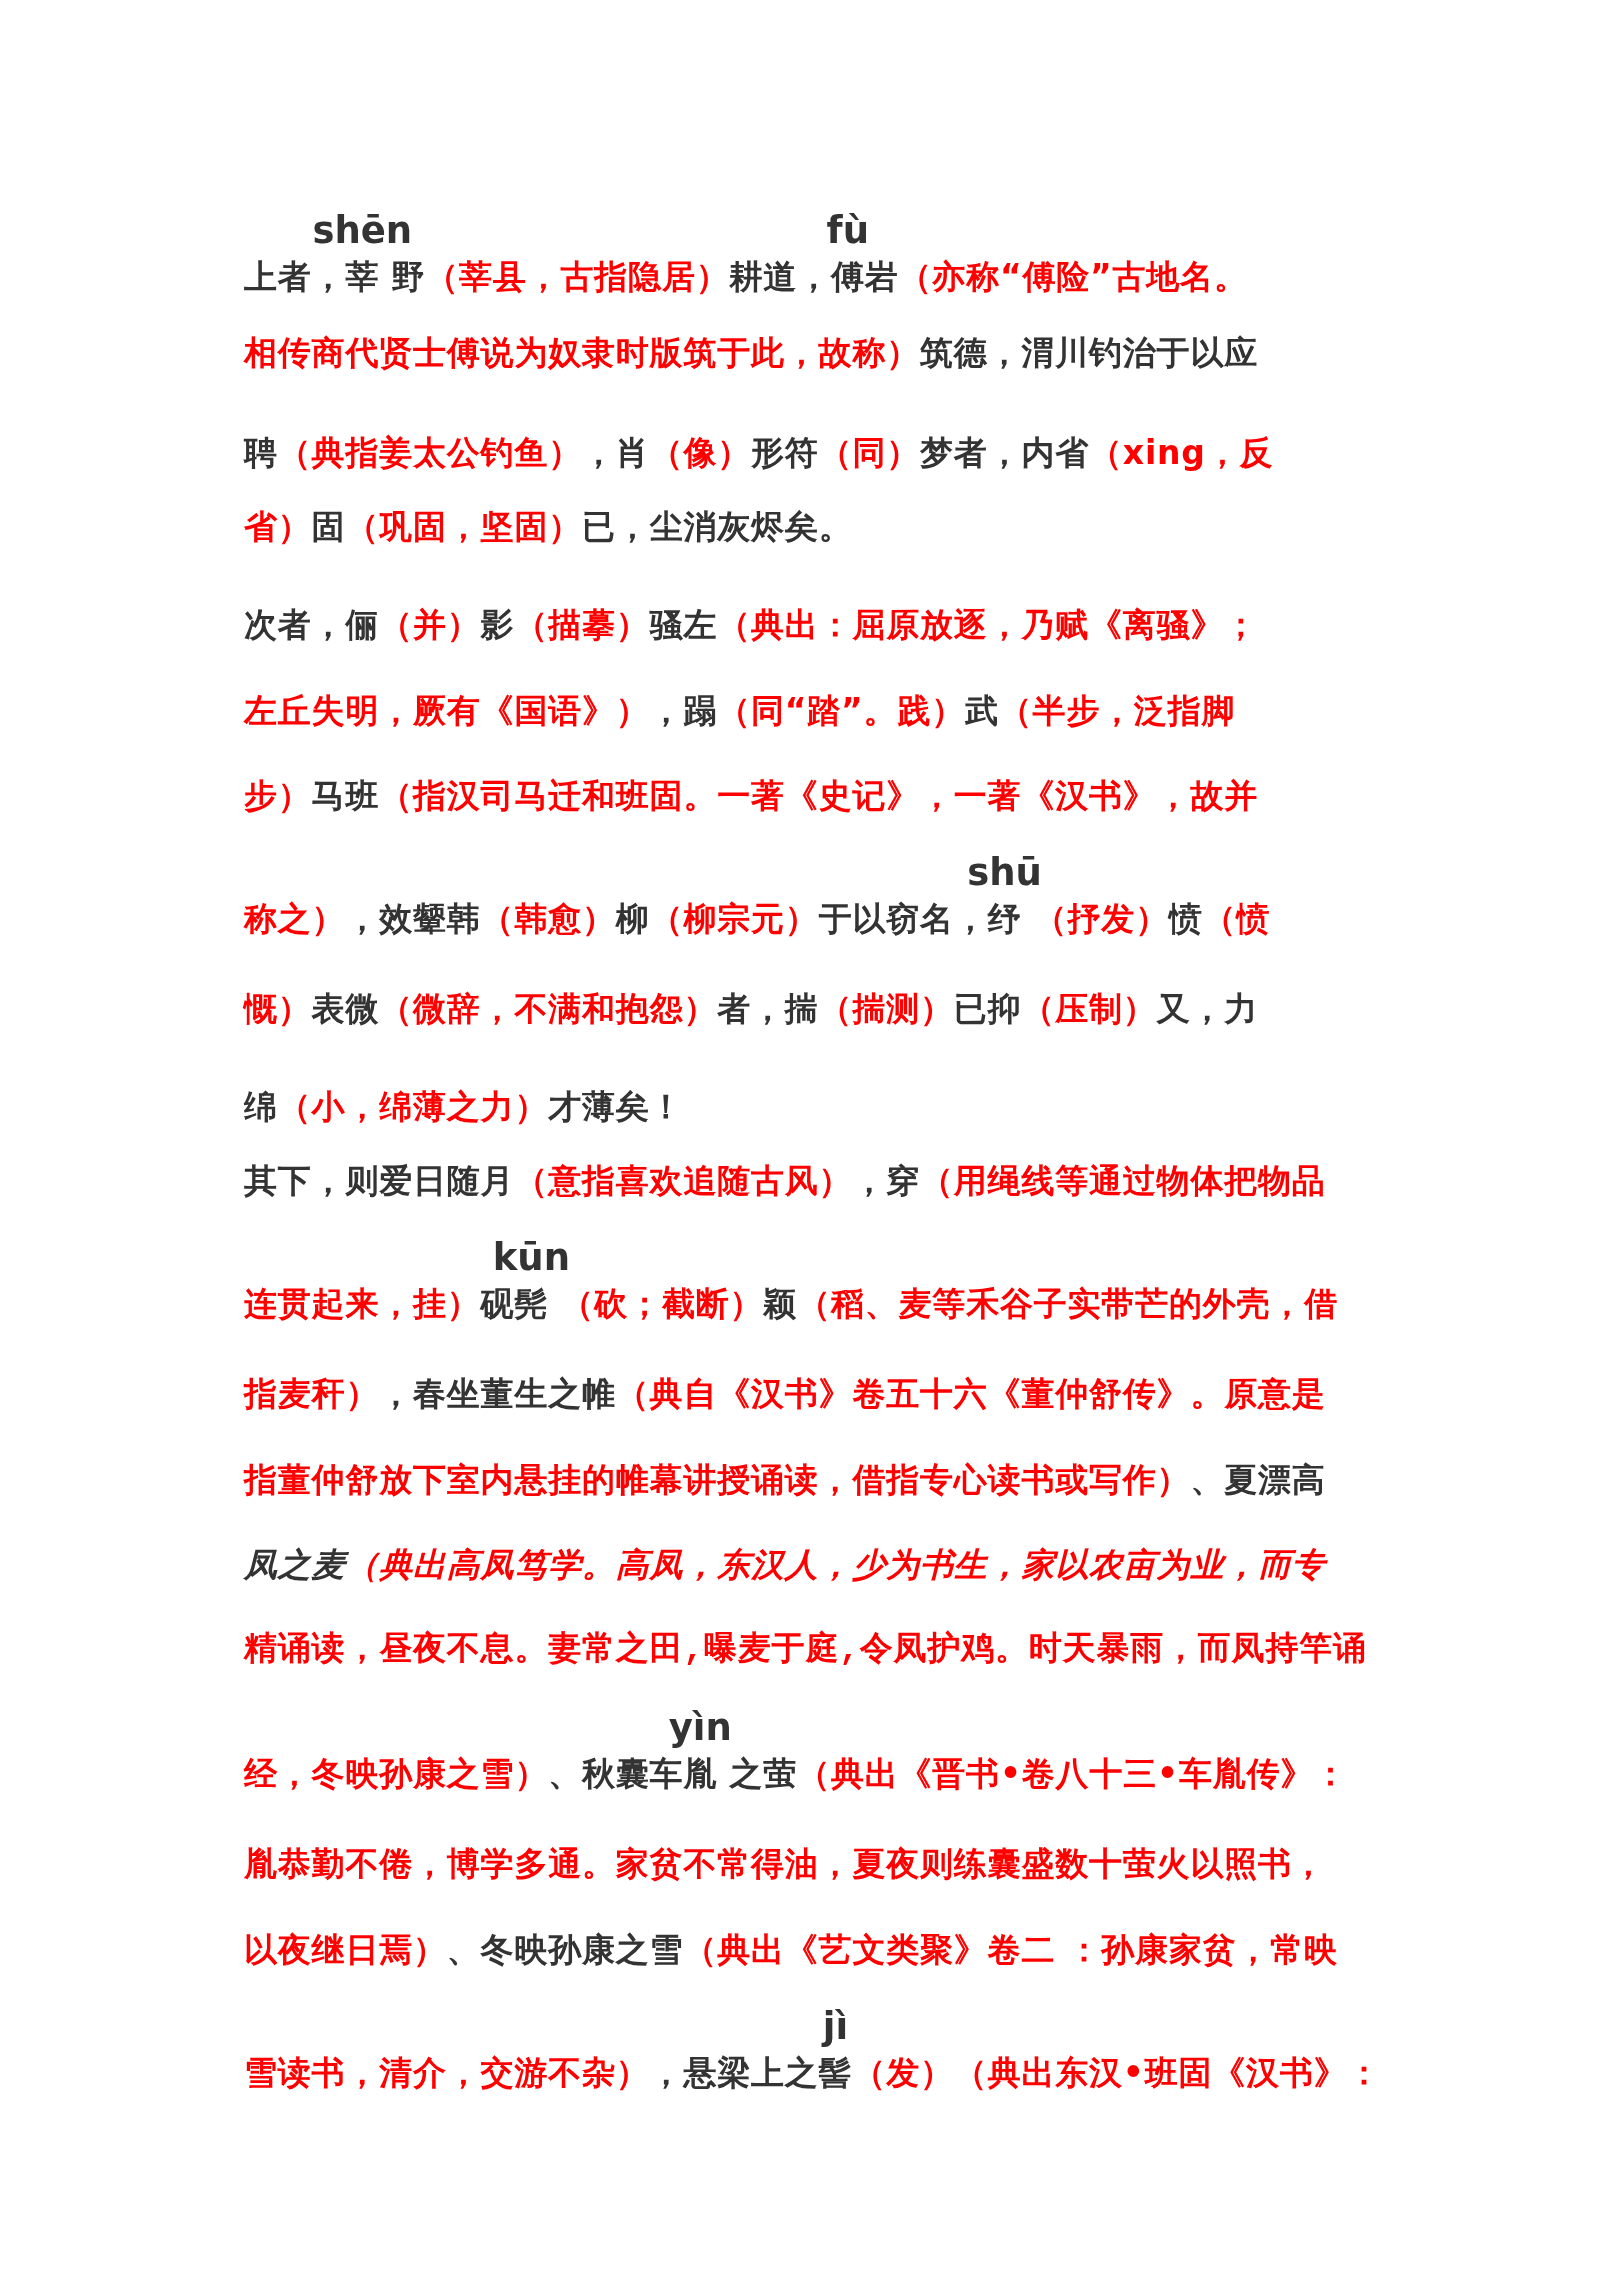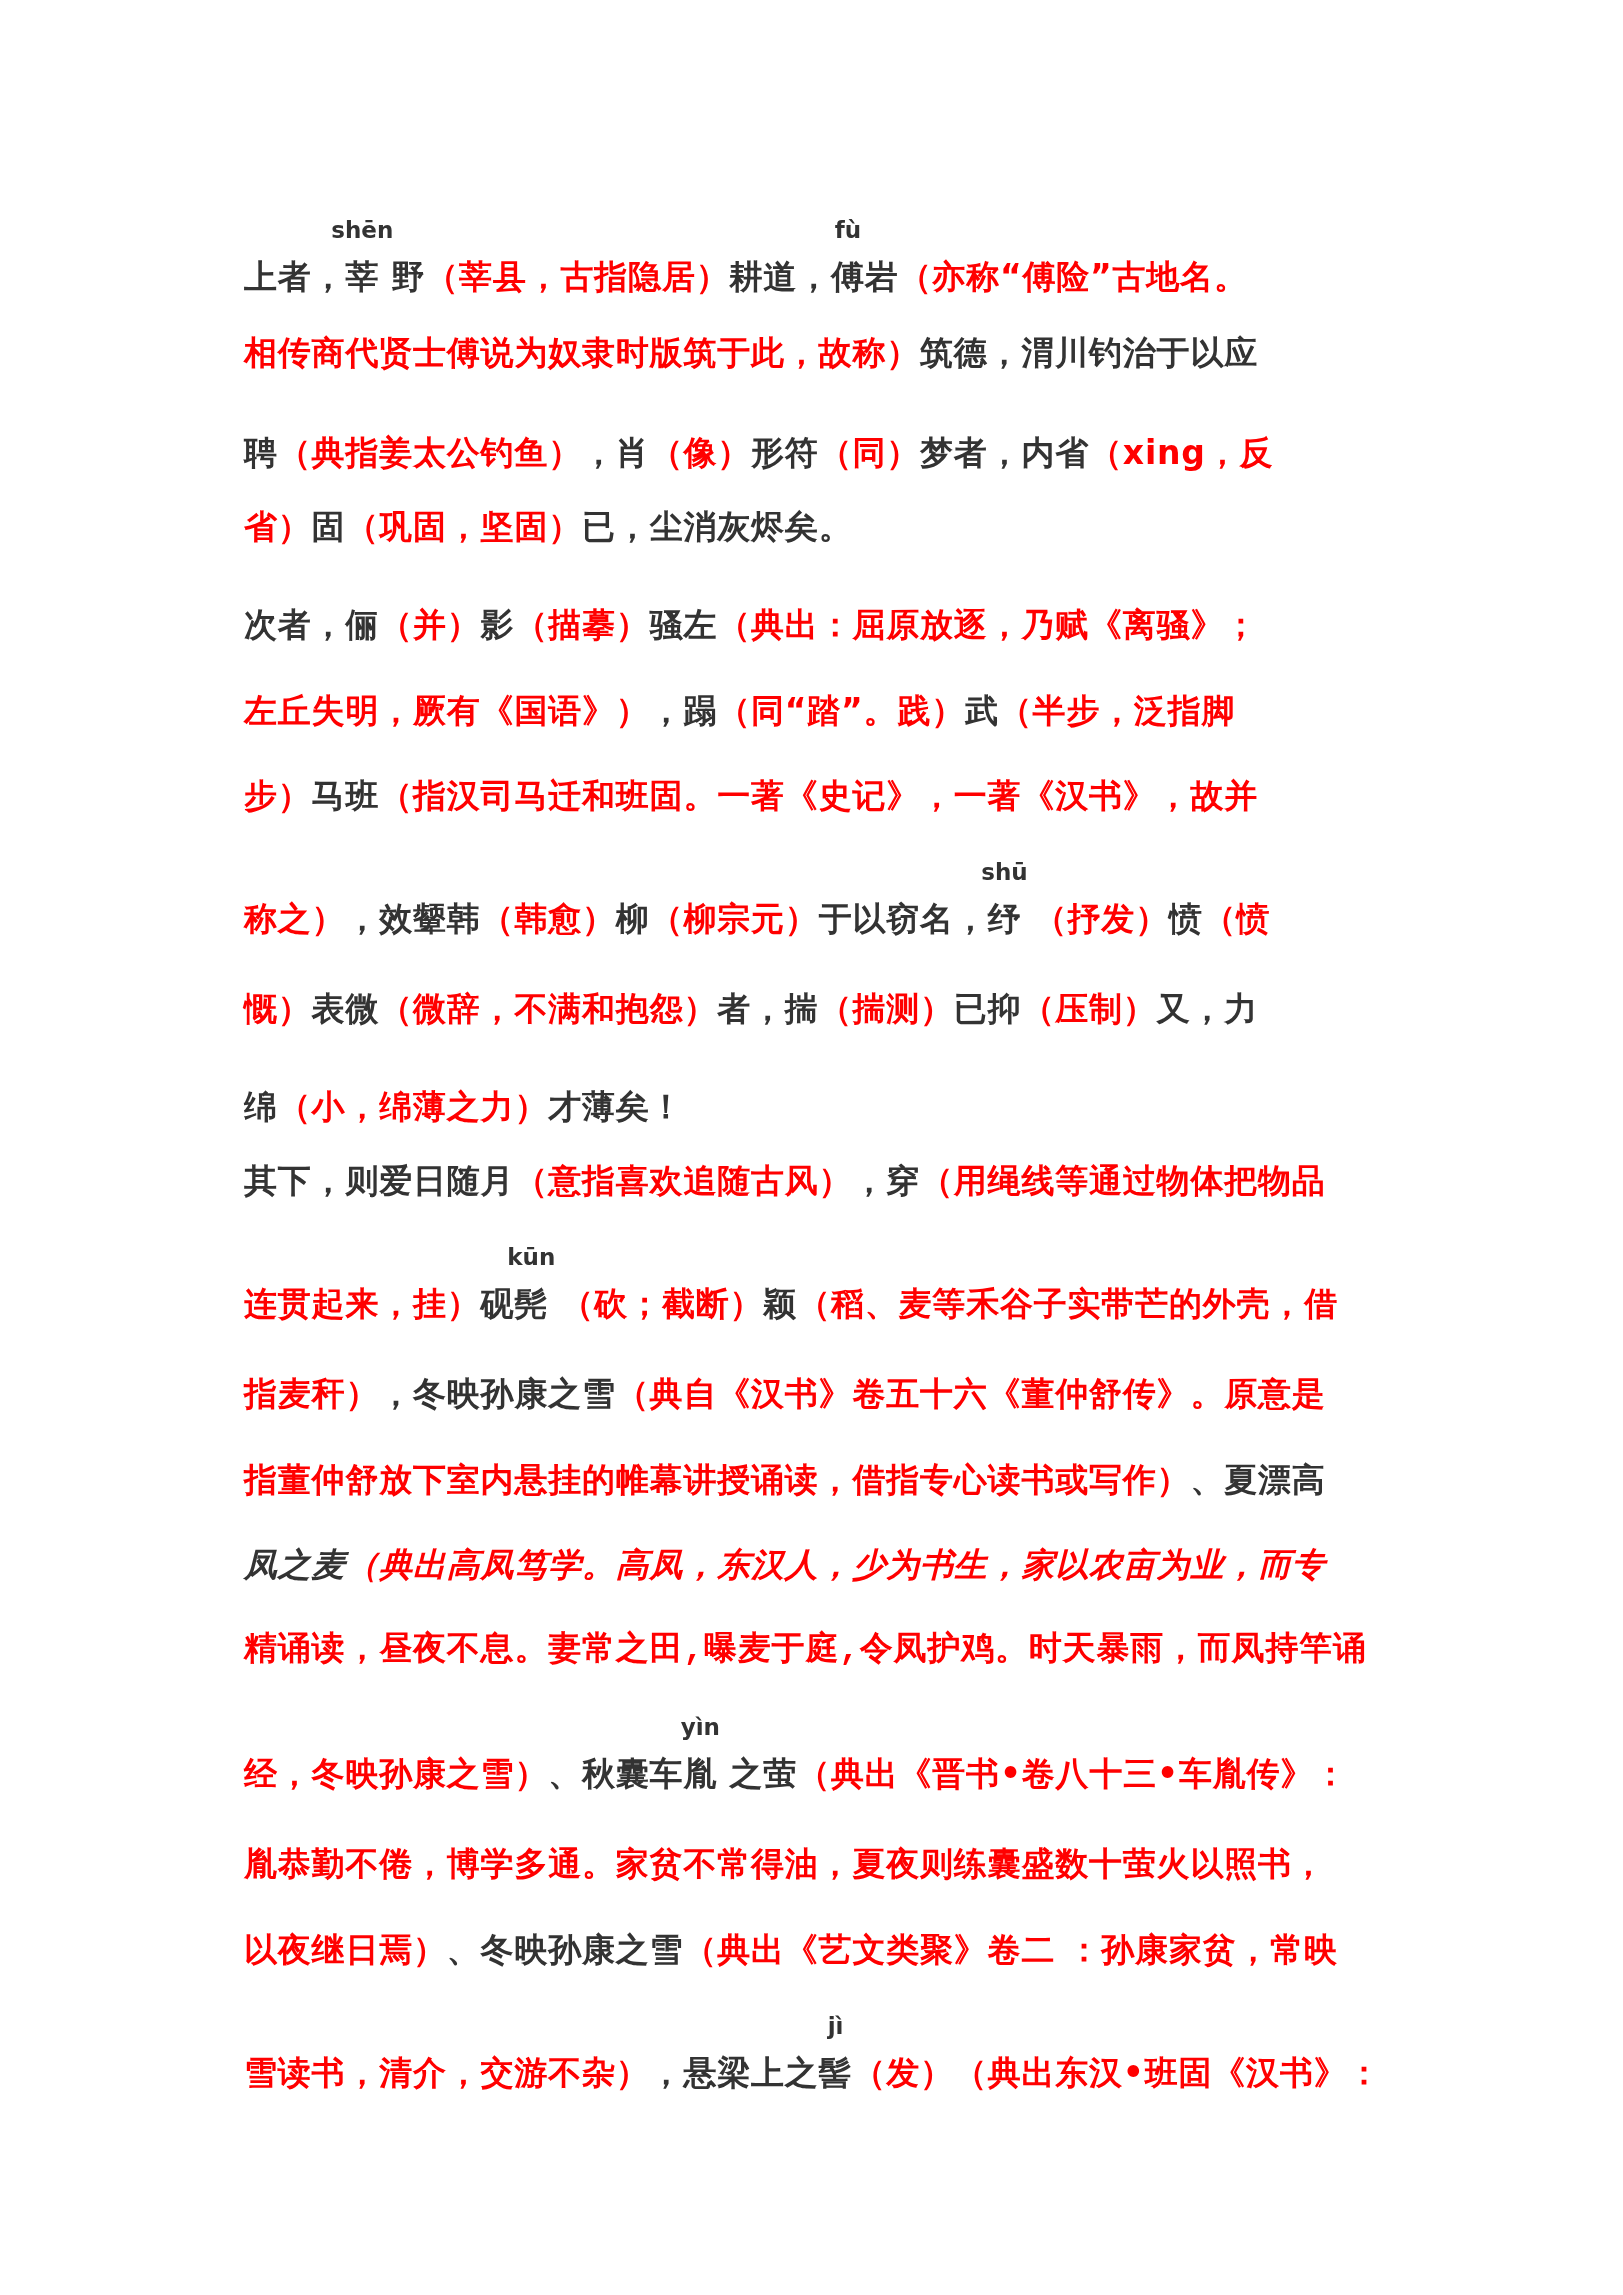--- a/index.html
+++ b/index.html
@@ -7,40 +7,40 @@
          font-family:"DejaVu Sans", "Liberation Sans", sans-serif; }
   .page { position:absolute; left:0; top:0; width:1623px; height:2295px; background:#fff; }
   .line { position:absolute; left:244px; width:1145px; height:49px;
           font-size:33px; font-weight:bold; line-height:49px; white-space:nowrap;
           letter-spacing:0.8px; }
   .seg { display:inline; }
   .c-black { color:#333333; }
   .c-red { color:#ff0000; }
   .ruby { position:relative; display:inline-block; }
   .ruby .rt { position:absolute; left:50%; transform:translateX(-50%); top:-38px;
-              font-size:23px; font-weight:bold; color:#333333; line-height:33px;
+              font-size:37px; font-weight:bold; color:#333333; line-height:33px;
               font-family:"DejaVu Sans", sans-serif; letter-spacing:0; }
 </style>
 </head>
 <body>
 
 <div class="page" id="page">
     <div class="line" style="top: 252px;"><span class="seg c-black">上者，</span><span class="ruby c-black"><span class="rt">shēn</span><span> 莘</span></span><span class="seg c-black"> 野</span><span class="seg c-red">（莘县，古指隐居）</span><span class="seg c-black">耕道，</span><span class="ruby c-black"><span class="rt">fù</span><span>傅</span></span><span class="seg c-black">岩</span><span class="seg c-red">（亦称“傅险”古地名。</span></div>
     <div class="line" style="top: 328px;"><span class="seg c-red">相传商代贤士傅说为奴隶时版筑于此，故称）</span><span class="seg c-black">筑德，渭川钓治于以应</span></div>
     <div class="line" style="top: 428px;"><span class="seg c-black">聘</span><span class="seg c-red">（典指姜太公钓鱼）</span><span class="seg c-black">，肖</span><span class="seg c-red">（像）</span><span class="seg c-black">形符</span><span class="seg c-red">（同）</span><span class="seg c-black">梦者，内省</span><span class="seg c-red">（xing，反</span></div>
     <div class="line" style="top: 502px;"><span class="seg c-red">省）</span><span class="seg c-black">固</span><span class="seg c-red">（巩固，坚固）</span><span class="seg c-black">已，尘消灰烬矣。</span></div>
     <div class="line" style="top: 600px;"><span class="seg c-black">次者，俪</span><span class="seg c-red">（并）</span><span class="seg c-black">影</span><span class="seg c-red">（描摹）</span><span class="seg c-black">骚左</span><span class="seg c-red">（典出：屈原放逐，乃赋《离骚》；</span></div>
     <div class="line" style="top: 686px;"><span class="seg c-red">左丘失明，厥有《国语》）</span><span class="seg c-black">，蹋</span><span class="seg c-red">（同“踏”。践）</span><span class="seg c-black">武</span><span class="seg c-red">（半步，泛指脚</span></div>
     <div class="line" style="top: 771px;"><span class="seg c-red">步）</span><span class="seg c-black">马班</span><span class="seg c-red">（指汉司马迁和班固。一著《史记》，一著《汉书》，故并</span></div>
     <div class="line" style="top: 894px;"><span class="seg c-red">称之）</span><span class="seg c-black">，效颦韩</span><span class="seg c-red">（韩愈）</span><span class="seg c-black">柳</span><span class="seg c-red">（柳宗元）</span><span class="seg c-black">于以窃名，</span><span class="ruby c-black"><span class="rt">shū</span><span>纾</span></span><span class="seg c-red"> （抒发）</span><span class="seg c-black">愤</span><span class="seg c-red">（愤</span></div>
     <div class="line" style="top: 984px;"><span class="seg c-red">慨）</span><span class="seg c-black">表微</span><span class="seg c-red">（微辞，不满和抱怨）</span><span class="seg c-black">者，揣</span><span class="seg c-red">（揣测）</span><span class="seg c-black">已抑</span><span class="seg c-red">（压制）</span><span class="seg c-black">又，力</span></div>
     <div class="line" style="top: 1070px; margin-top: 12px;"><span class="seg c-black">绵</span><span class="seg c-red">（小，绵薄之力）</span><span class="seg c-black">才薄矣！</span></div>
     <div class="line" style="top: 1156px;"><span class="seg c-black">其下，则爱日随月</span><span class="seg c-red">（意指喜欢追随古风）</span><span class="seg c-black">，穿</span><span class="seg c-red">（用绳线等通过物体把物品</span></div>
     <div class="line" style="top: 1279px;"><span class="seg c-red">连贯起来，挂）</span><span class="seg c-black">砚</span><span class="ruby c-black"><span class="rt">kūn</span><span> 髡</span></span><span class="seg c-red"> （砍；截断）</span><span class="seg c-black">颖</span><span class="seg c-red">（稻、麦等禾谷子实带芒的外壳，借</span></div>
-    <div class="line" style="top: 1369px;"><span class="seg c-red">指麦秆）</span><span class="seg c-black">，冬映孙康之雪</span><span class="seg c-red">（典自《汉书》卷五十六《董仲舒传》。原意是</span></div>
+    <div class="line" style="top: 1369px;"><span class="seg c-red">指麦秆）</span><span class="seg c-black">，春坐董生之帷</span><span class="seg c-red">（典自《汉书》卷五十六《董仲舒传》。原意是</span></div>
     <div class="line" style="top: 1455px;"><span class="seg c-red">指董仲舒放下室内悬挂的帷幕讲授诵读，借指专心读书或写作）</span><span class="seg c-black">、夏漂高</span></div>
     <div class="line" style="top: 1540px; font-style: italic;"><span class="seg c-black">凤之麦</span><span class="seg c-red">（典出高凤笃学。高凤，东汉人，少为书生，家以农亩为业，而专</span></div>
     <div class="line" style="top: 1626px; font-family: Liberation Mono, monospace;"><span class="seg c-red">精诵读，昼夜不息。妻常之田,曝麦于庭,令凤护鸡。时天暴雨，而凤持竿诵</span></div>
     <div class="line" style="top: 1749px;"><span class="seg c-red">经，冬映孙康之雪）</span><span class="seg c-black">、秋囊车</span><span class="ruby c-black"><span class="rt">yìn</span><span>胤</span></span><span class="seg c-black"> 之萤</span><span class="seg c-red">（典出《晋书•卷八十三•车胤传》：</span></div>
     <div class="line" style="top: 1839px;"><span class="seg c-red">胤恭勤不倦，博学多通。家贫不常得油，夏夜则练囊盛数十萤火以照书，</span></div>
     <div class="line" style="top: 1925px;"><span class="seg c-red">以夜继日焉）</span><span class="seg c-black">、冬映孙康之雪</span><span class="seg c-red">（典出《艺文类聚》卷二 ：孙康家贫，常映</span></div>
     <div class="line" style="top: 2048px;"><span class="seg c-red">雪读书，清介，交游不杂）</span><span class="seg c-black">，悬梁上之</span><span class="ruby c-black"><span class="rt">jì</span><span>髻</span></span><span class="seg c-red">（发）</span><span class="seg c-red">（典出东汉•班固《汉书》：</span></div>
   </div>
 
 

